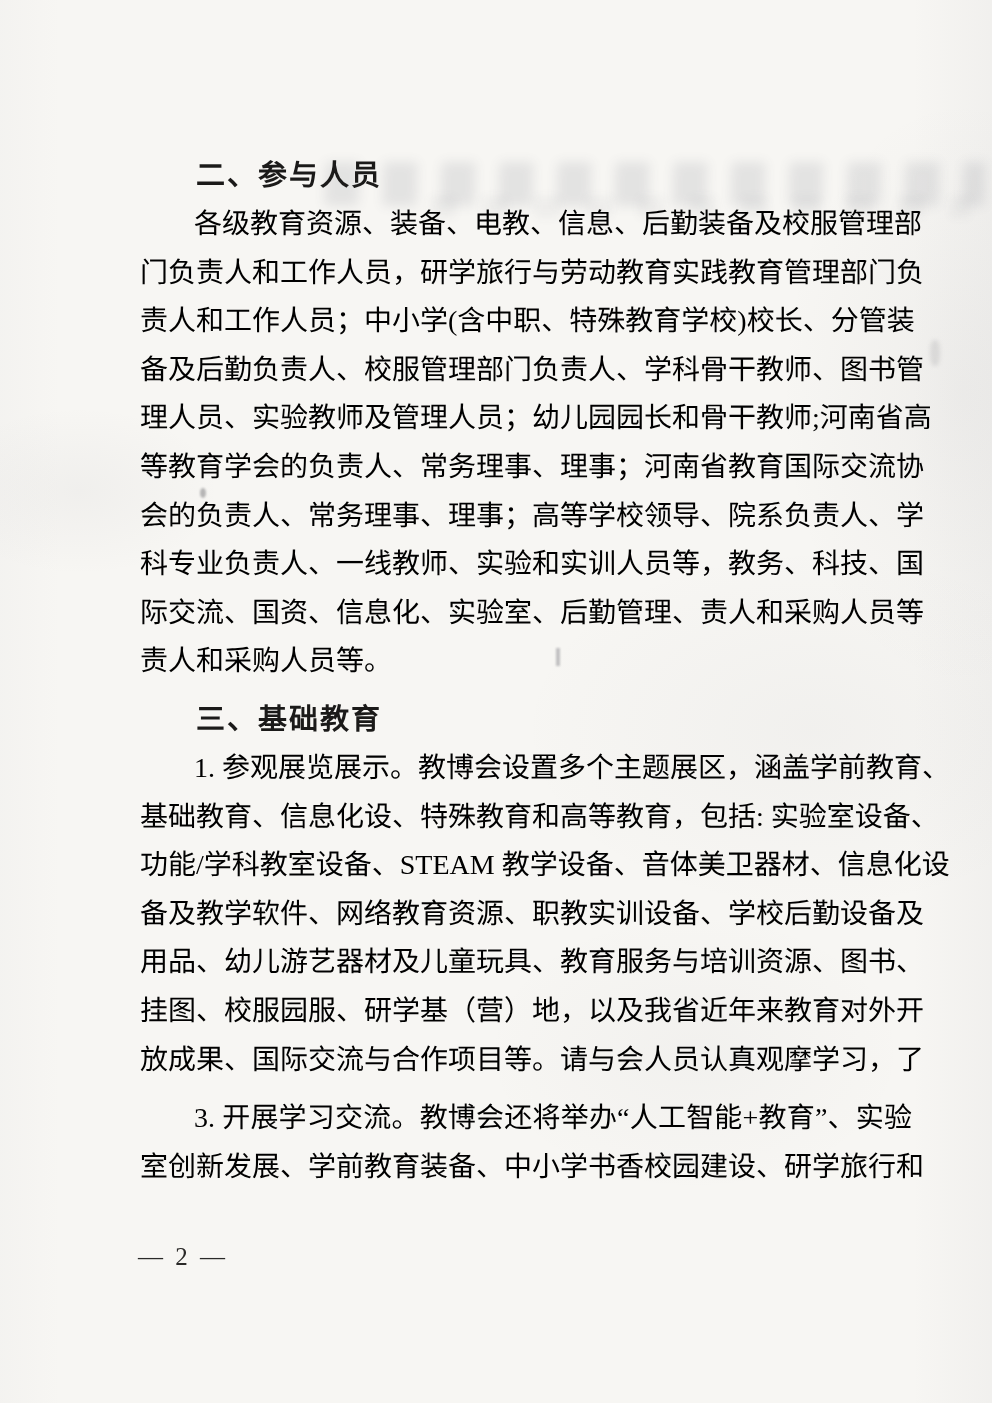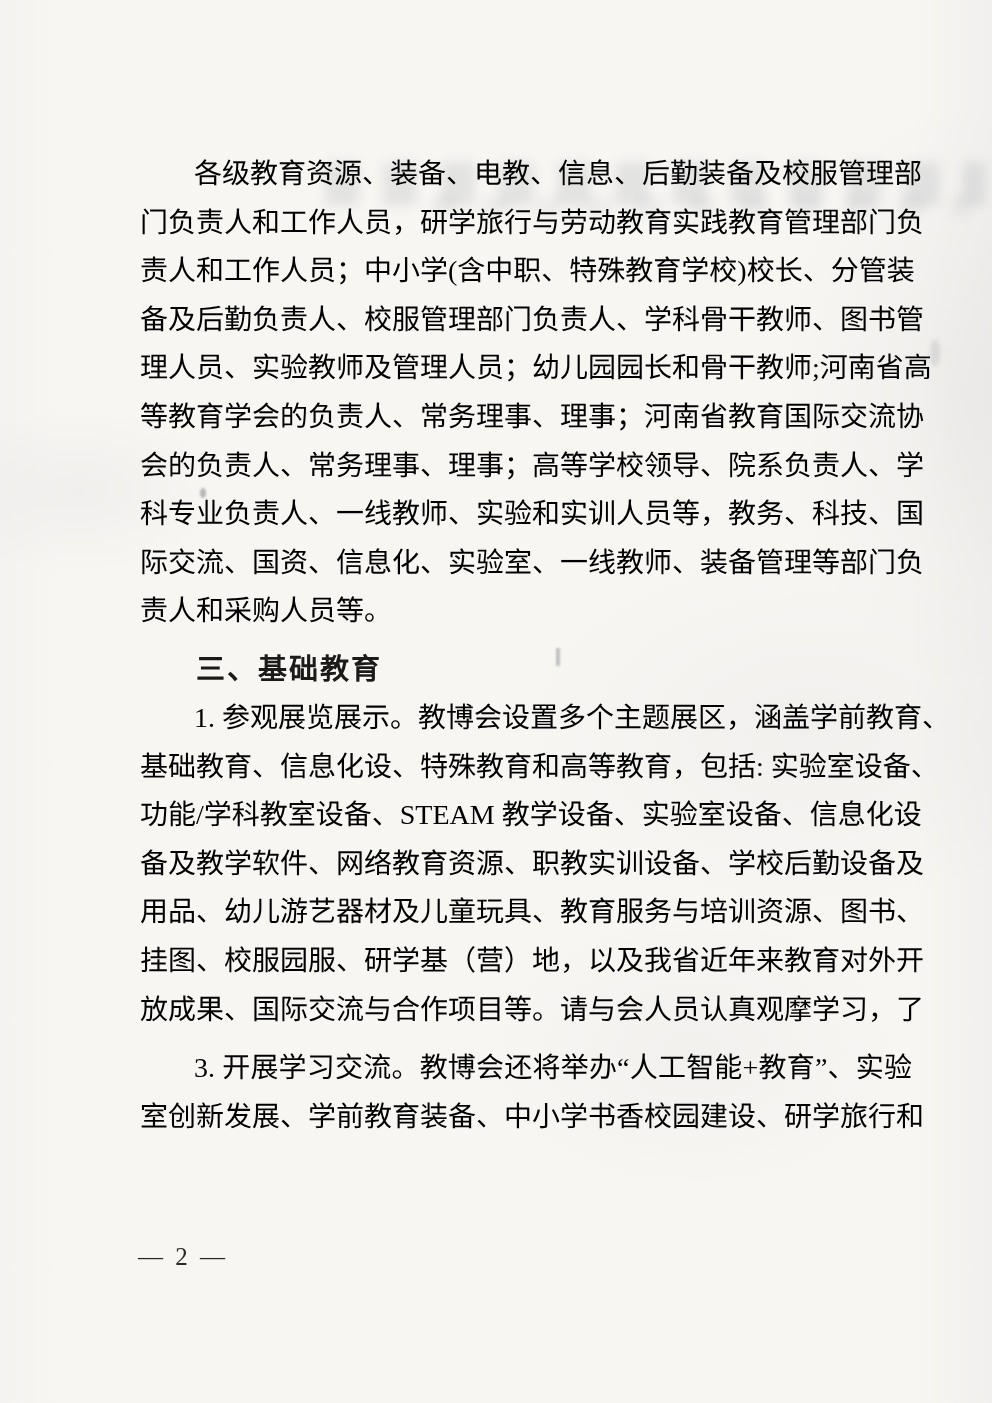--- a/index.html
+++ b/index.html
@@ -81,40 +81,41 @@
 
 <div class="paper-noise"></div>
 <div class="ghost-band"></div>
 <div class="ghost-band-2"></div>
 <div class="speck-1"></div>
 <div class="speck-2"></div>
 <div class="speck-3"></div>
 
 <div class="doc">
 
+  <div class="heading">二、参与人员</div>
 
   <div class="para">
     <div class="line first">各级教育资源、装备、电教、信息、后勤装备及校服管理部</div>
     <div class="line">门负责人和工作人员，研学旅行与劳动教育实践教育管理部门负</div>
     <div class="line">责人和工作人员；中小学(含中职、特殊教育学校)校长、分管装</div>
     <div class="line">备及后勤负责人、校服管理部门负责人、学科骨干教师、图书管</div>
     <div class="line">理人员、实验教师及管理人员；幼儿园园长和骨干教师;河南省高</div>
     <div class="line">等教育学会的负责人、常务理事、理事；河南省教育国际交流协</div>
     <div class="line">会的负责人、常务理事、理事；高等学校领导、院系负责人、学</div>
     <div class="line">科专业负责人、一线教师、实验和实训人员等，教务、科技、国</div>
-    <div class="line">际交流、国资、信息化、实验室、一线教师、装备管理等部门负</div>
+    <div class="line">际交流、国资、信息化、实验室、后勤管理、责人和采购人员等</div>
     <div class="line end">责人和采购人员等。</div>
   </div>
 
   <div class="heading h-activity">三、基础教育</div>
 
   <div class="para">
     <div class="line first">1. 参观展览展示。教博会设置多个主题展区，涵盖学前教育、</div>
     <div class="line">基础教育、信息化设、特殊教育和高等教育，包括: 实验室设备、</div>
-    <div class="line">功能/学科教室设备、STEAM 教学设备、实验室设备、信息化设</div>
+    <div class="line">功能/学科教室设备、STEAM 教学设备、音体美卫器材、信息化设</div>
     <div class="line">备及教学软件、网络教育资源、职教实训设备、学校后勤设备及</div>
     <div class="line">用品、幼儿游艺器材及儿童玩具、教育服务与培训资源、图书、</div>
     <div class="line">挂图、校服园服、研学基（营）地，以及我省近年来教育对外开</div>
     <div class="line">放成果、国际交流与合作项目等。请与会人员认真观摩学习，了</div>
   </div>
 
   <div class="para para-2">
     <div class="line first">3. 开展学习交流。教博会还将举办“人工智能+教育”、实验</div>
     <div class="line">室创新发展、学前教育装备、中小学书香校园建设、研学旅行和</div>
   </div>

